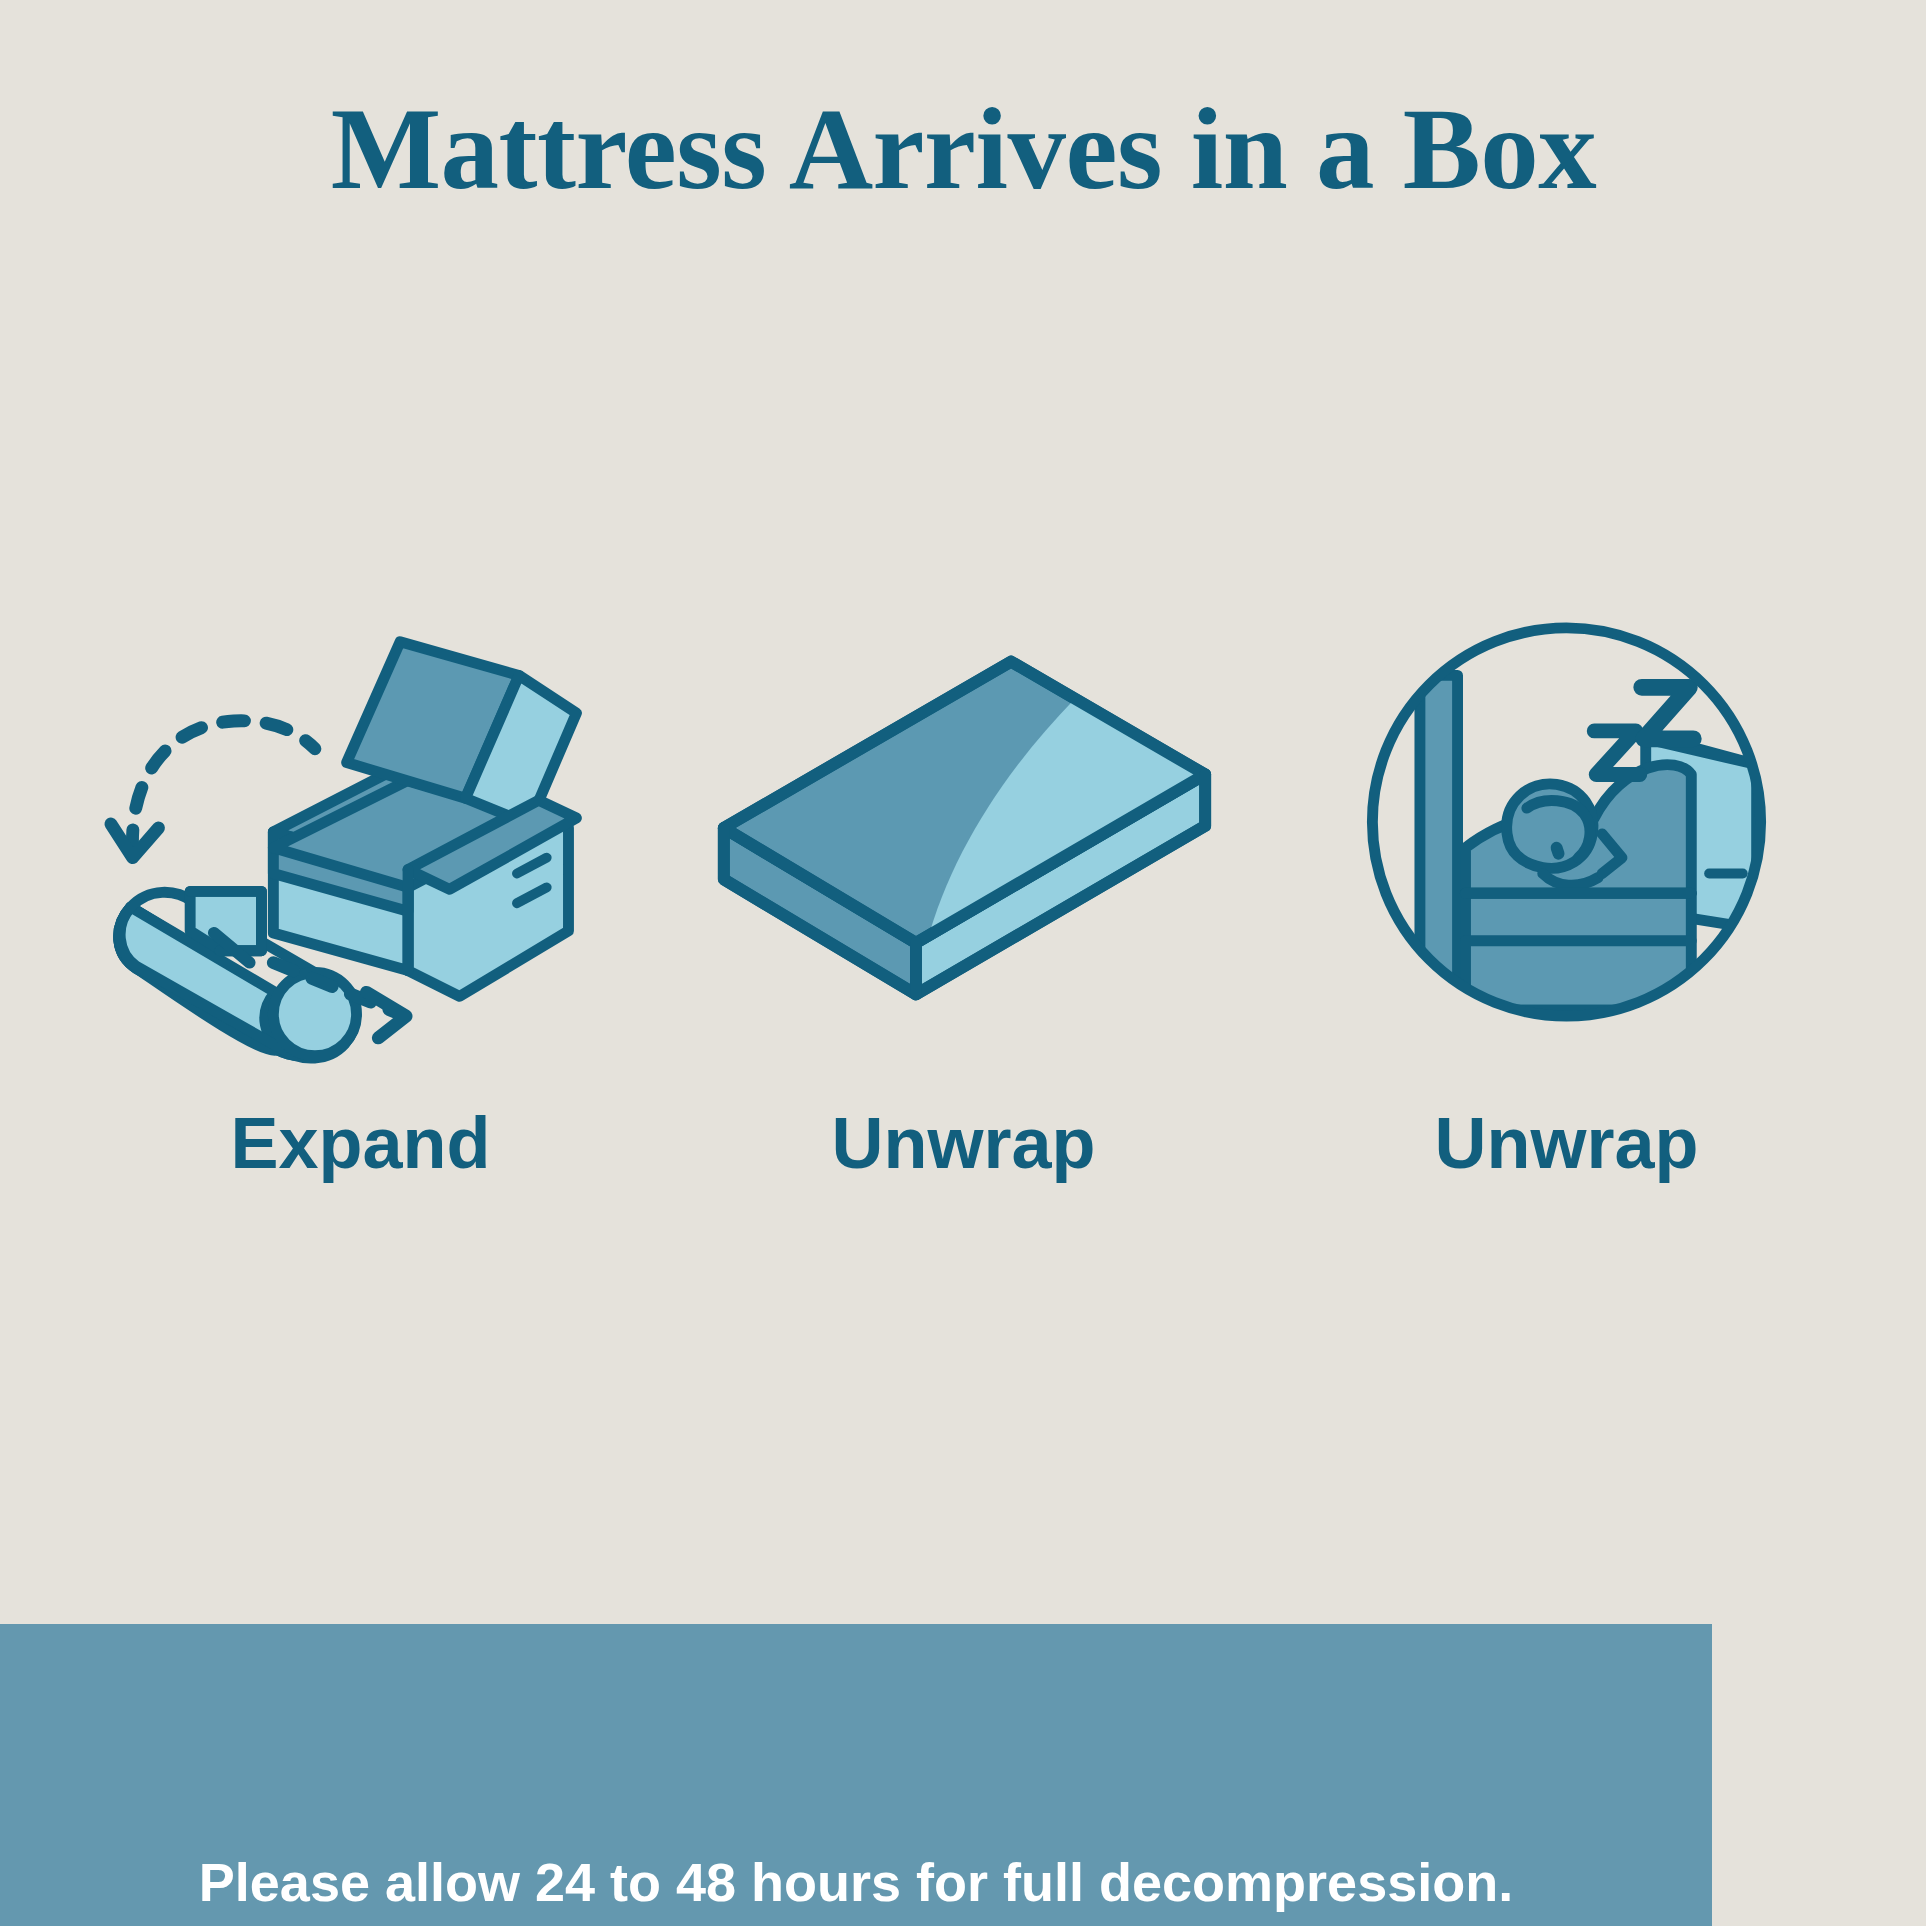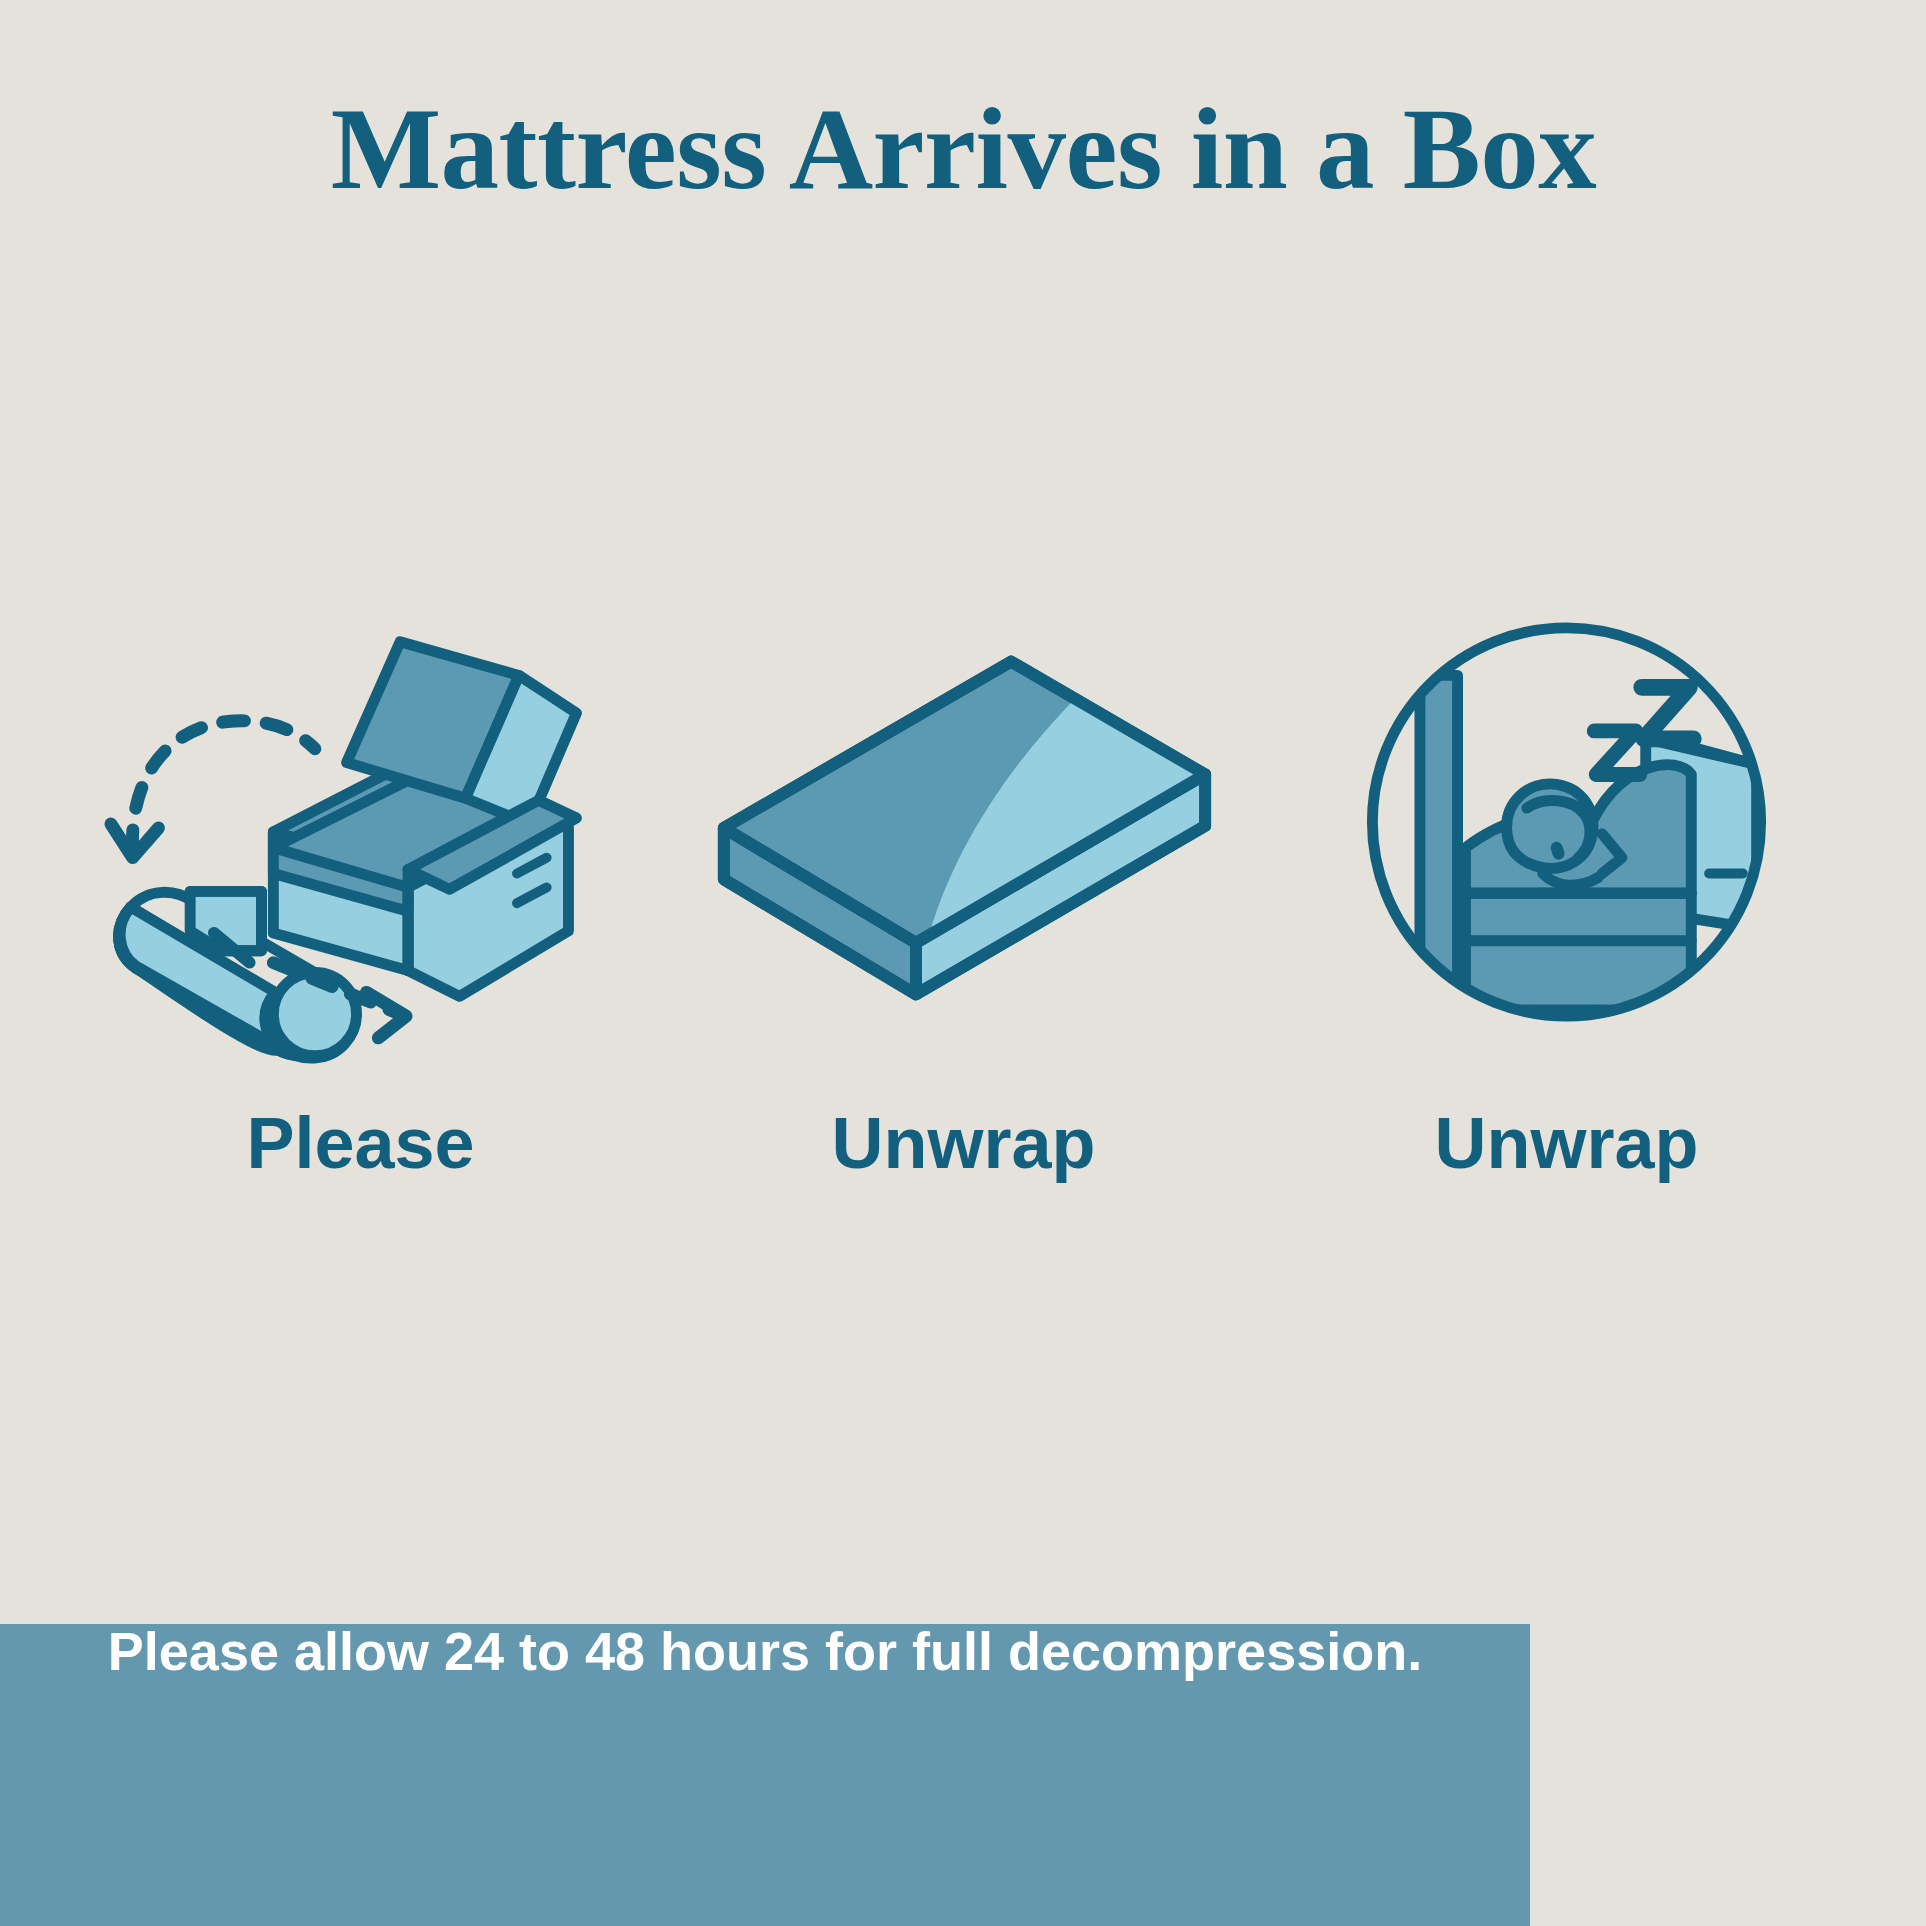--- a/index.html
+++ b/index.html
@@ -83,25 +83,25 @@
     line-height: 1;
     color: #125f7e;
     letter-spacing: 0px;
     text-align: center;
   }
   
   .banner {
     position: absolute;
     left: 0;
     bottom: 0;
-    width: 1530px;
+    width: 1712px;
     height: 303px;
     background: #6498af;
     display: flex;
-    align-items: flex-start;
+    align-items: flex-end;
     justify-content: center;
   }
   .banner-text {
     font-family: "Liberation Sans", sans-serif;
     font-weight: bold;
     font-size: 54px;
     line-height: 1;
     color: #ffffff;
     text-align: center;
     white-space: nowrap;
@@ -164,21 +164,21 @@
 
             <path d="M 88 280 L 160 280 L 160 340 L 120 340 L 88 320 Z" fill="#96d0e0"></path>
             <path d="M 88 280 L 160 280 L 160 340 L 118 340" fill="none"></path>
             <path d="M 112 322 L 148 352" stroke-width="12"></path>
 
             <path d="M 172 352 L 300 404" stroke-dasharray="22 20" stroke-width="13"></path>
             <path d="M 266 382 L 306 406 L 278 428" stroke-width="13" fill="none"></path>
           </g>
         </svg>
       </div>
-      <div class="step-label">Please</div>
+      <div class="step-label">Expand</div>
     </div>
 
     <div class="step">
       <div class="step-art">
         <svg viewBox="0 0 520 420" xmlns="http://www.w3.org/2000/svg">
           <defs>
             <clipPath id="topClip">
               <path d="M 308 48 L 504 162 L 212 332 L 18 216 Z"></path>
             </clipPath>
           </defs>

